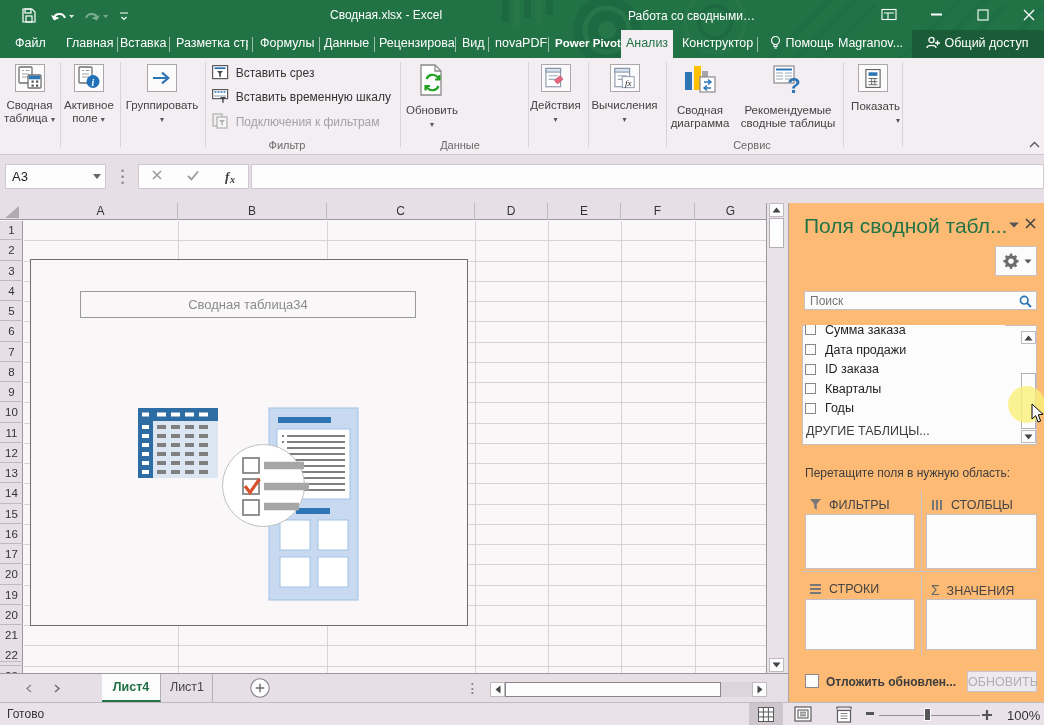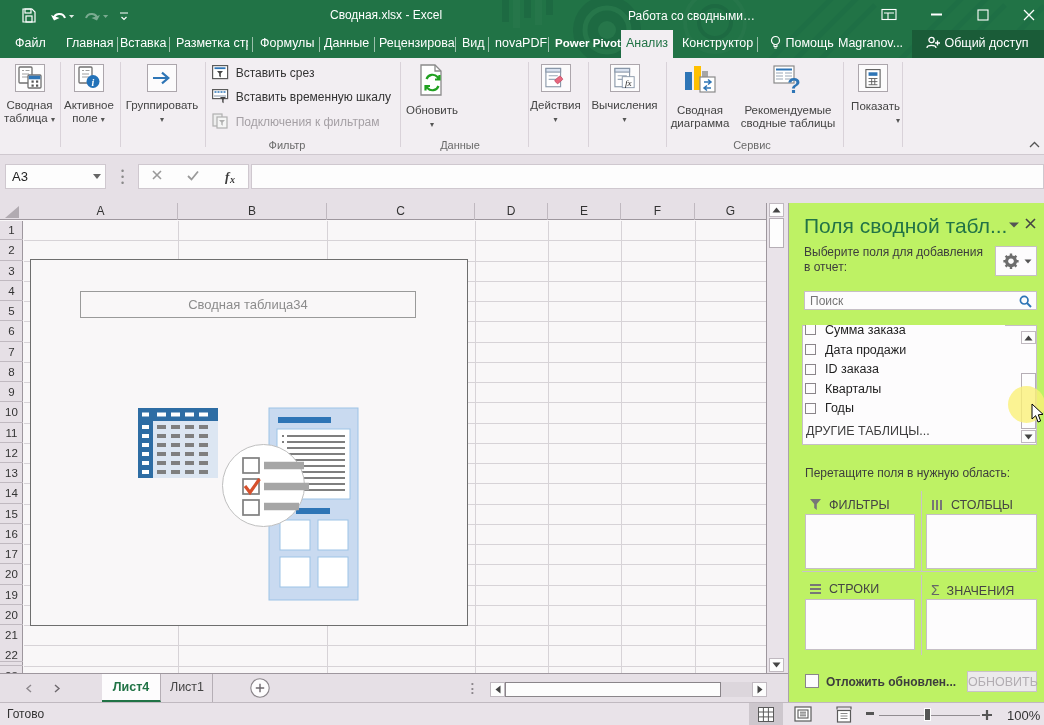--- a/index.html
+++ b/index.html
@@ -46,21 +46,21 @@
 
 #pivotbox { position:absolute; left:30px; top:56px; width:438px; height:367px; background:#f9f7f8; border:1px solid #6e6e6e; }
 #pivtitle { position:absolute; left:49px; top:31px; width:336px; height:27px; border:1px solid #9a9a9a; color:#8c8c8c; font-size:13px; text-align:center; line-height:26px; }
 #pivtext { position:absolute; left:0; top:68px; width:438px; color:#000; font-size:13px; text-align:center; line-height:20px; }
 
 
 #vsb { top:203px; left:767px; width:21px; height:470px; background:#e9e3e9; }
 .sbtn { position:absolute; background:#fdfdfd; border:1px solid #c0b9c0; display:flex; align-items:center; justify-content:center; }
 
 
-#panel { top:203px; left:788px; width:256px; height:499px; background:#bef264; border-left:1px solid #aaa3aa; }
+#panel { top:203px; left:788px; width:256px; height:499px; background:#fdba74; border-left:1px solid #aaa3aa; }
 .pwhite { position:absolute; background:#fdfcfd; border:1px solid #c6bfc6; }
 .areagrid { position:absolute; font-size:12.5px; color:#444; }
 .fldrow { left:3px; height:19.5px; display:flex; align-items:center; }
 .fcb { width:11px; height:11px; border:1px solid #8a858a; background:#fdfcfd; display:inline-block; }
 .flbl { font-size:12.5px; color:#1e1e1e; margin-left:9px; white-space:nowrap; }
 
 
 #sheetbar { top:673px; left:0; width:788px; height:29px; background:#e6e0e6; border-top:1px solid #9e979e; }
 #statusbar { top:702px; left:0; width:1044px; height:23px; background:#e9e3e9; border-top:1px solid #c0b9c0; }
 </style>
@@ -488,21 +488,20 @@
     <div class="abs" style="left:219px; top:18px;">
         <svg width="12" height="8">
           <path d="M1 1.5 L6 6.5 L11 1.5 Z" fill="#555"></path>
         </svg>
       </div>
     <div class="abs" style="left:235px; top:14px;">
         <svg width="13" height="13">
           <path d="M2 2 l9 9 M11 2 l-9 9" stroke="#444" stroke-width="1.6"></path>
         </svg>
       </div>
-    <div class="abs" style="left:15px; top:42px; width:190px; font-size:12px; color:#3d3d3d; line-height:15px;">Выберите поля для добавления в&nbsp;отчет:</div>
     <div class="pwhite" style="left:206px; top:43px; width:42px; height:30px;">
       <svg width="40" height="28">
           <g fill="#6d6d6d">
             <path d="M15 8.2 a6 6 0 1 0 0.01 0 Z M15 11.4 a2.8 2.8 0 1 1 -0.01 0 Z" fill-rule="evenodd"></path>
             <g stroke="#6d6d6d" stroke-width="2.4">
               <path d="M15 9 v-2.6 M15 19.4 v2.6 M10 14.2 h-2.6 M20 14.2 h2.6 M11.5 10.7 l-1.9 -1.9 M18.5 10.7 l1.9 -1.9 M11.5 17.7 l-1.9 1.9 M18.5 17.7 l1.9 1.9"></path>
             </g>
           </g>
           <path d="M28.5 12.5 l3.5 4 l3.5 -4 Z" fill="#555"></path>
         </svg>

